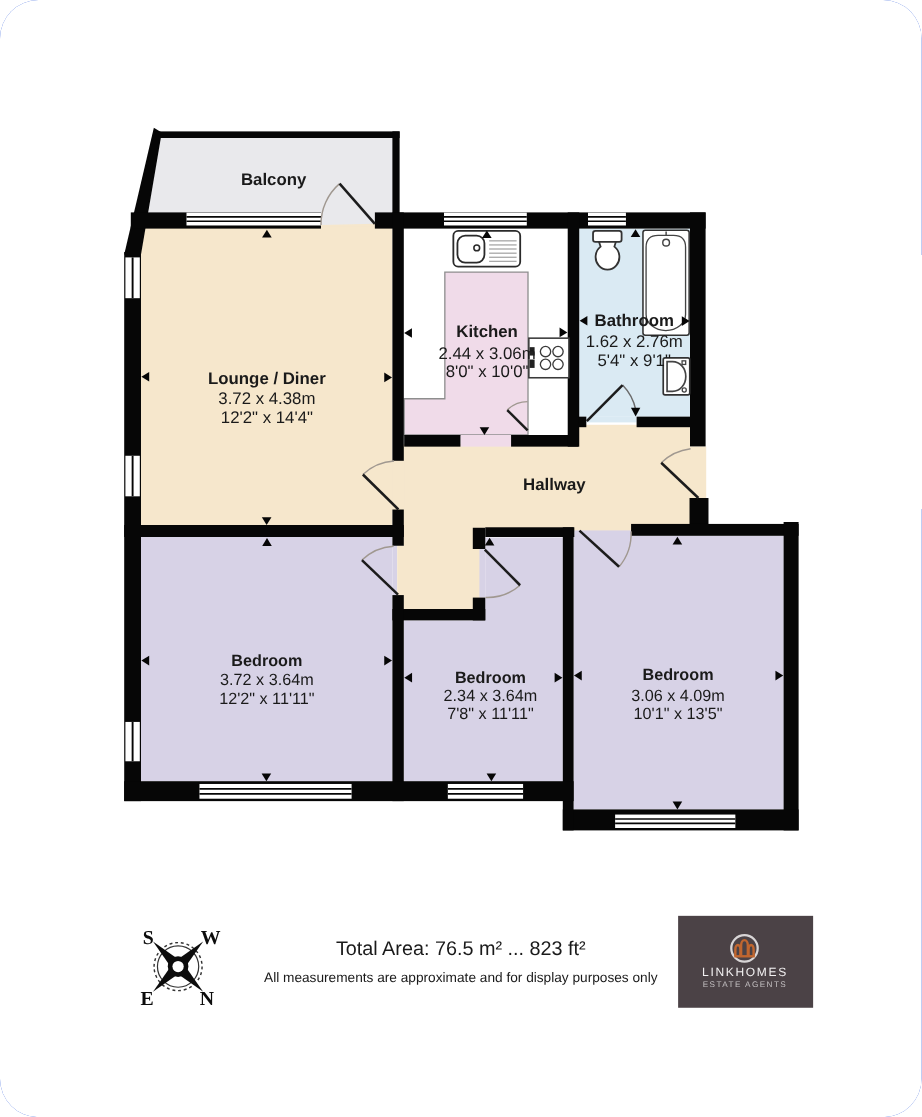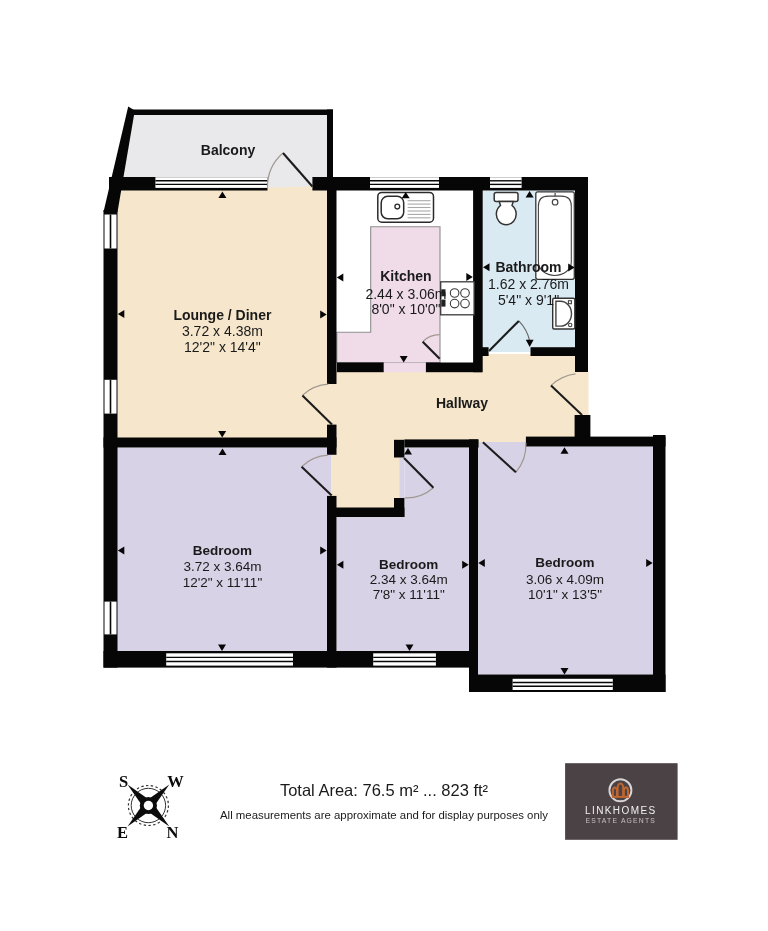--- a/index.html
+++ b/index.html
@@ -1,16 +1,16 @@
 <!DOCTYPE html>
 <html><head>
 <meta charset="utf-8">
 <style>
   html,body{margin:0;padding:0;background:#ffffff;}
-  .page{width:768px;height:931px;position:relative;background:#1d4ed8;overflow:hidden;}
+  .page{width:768px;height:931px;position:relative;background:#1d4ed8;overflow:hidden;border-radius:32px;}
   text{font-family:"Liberation Sans",sans-serif;}
 </style>
 </head>
 <body>
 <div class="page">
 <svg width="768" height="931" viewBox="0 0 768 931">
 
   <rect x="0" y="0" width="768" height="931" fill="#ffffff"></rect>
 
   <g>

